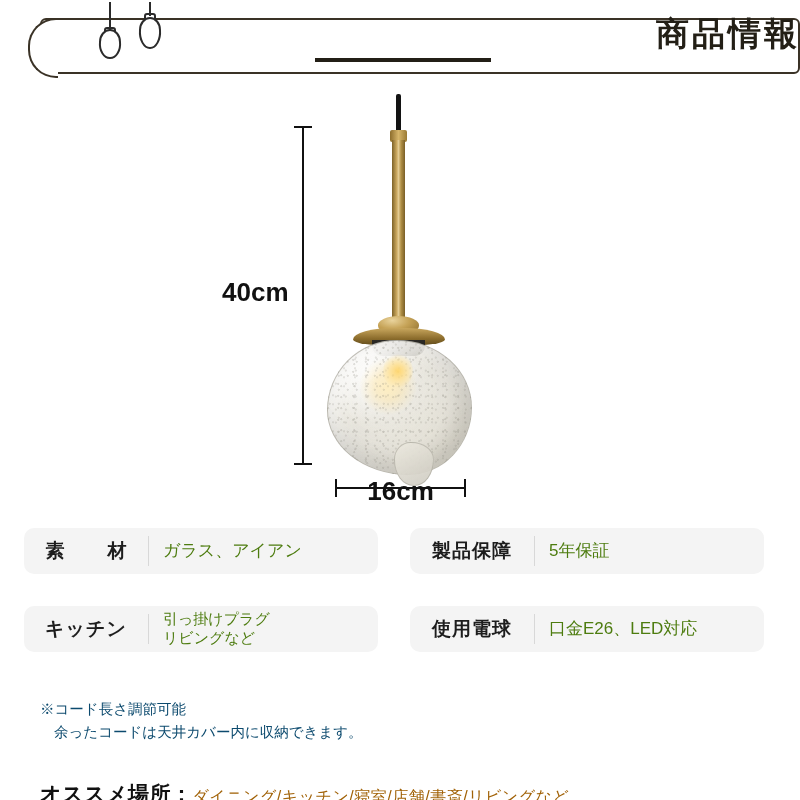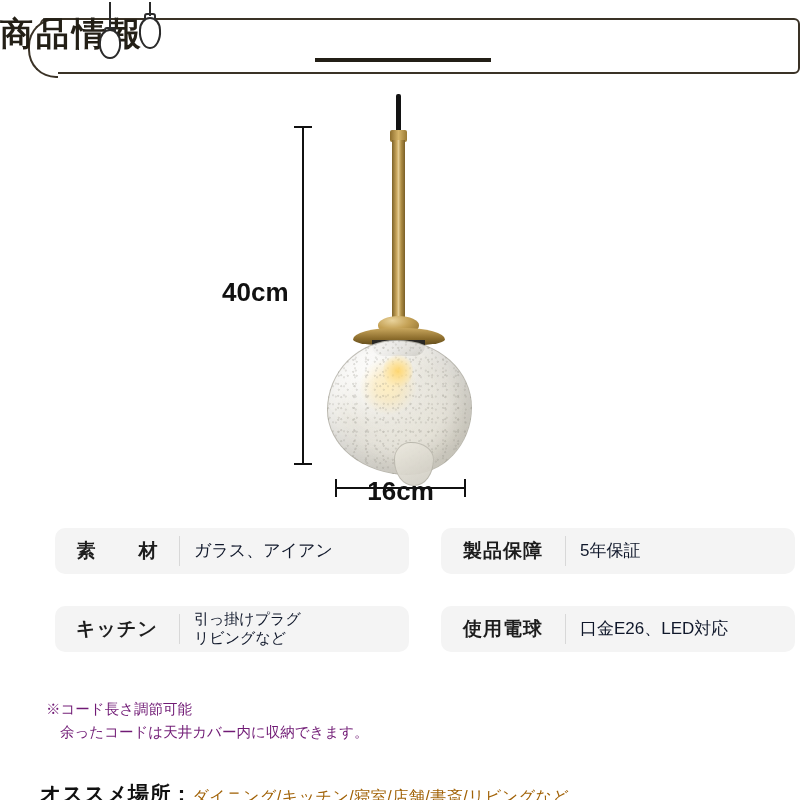--- a/index.html
+++ b/index.html
@@ -36,21 +36,21 @@
     border-left: 2px solid #3a3226;
     border-top: 2px solid #3a3226;
     border-bottom: 2px solid #3a3226;
     border-radius: 28px 0 0 28px;
     background: #fff;
   }
   .header-title {
     position: absolute;
     left: 0; top: 12px;
     width: 800px;
-    text-align: left;
+    text-align: right;
     font-size: 33px;
     font-weight: bold;
     letter-spacing: 3px;
     color: #231f16;
     z-index: 4;
   }
   .title-underline {
     position: absolute;
     left: 315px; top: 58px;
     width: 176px; height: 4px;
@@ -160,21 +160,21 @@
   .vcap-bot { left: 294px; top: 371px; width: 18px; height: 2px; }
   .hline { left: 335px; top: 395px; width: 131px; height: 2px; }
   .hcap-l { left: 335px; top: 387px; width: 2px; height: 18px; }
   .hcap-r { left: 464px; top: 387px; width: 2px; height: 18px; }
   .label-h { position: absolute; left: 222px; top: 185px; font-size: 26px; font-weight: 600; color: #111; }
   .label-w { position: absolute; left: 335px; top: 384px; width: 131px; text-align: center; font-size: 26px; font-weight: 600; color: #111; }
 
   
   .specs {
     position: absolute;
-    left: 55px; top: 528px;
+    left: 24px; top: 528px;
     width: 724px;
     display: grid;
     grid-template-columns: 354px 354px;
     column-gap: 16px;
     row-gap: 12px;
     gap: 32px;
   }
   .spec-row {
     display: flex;
     align-items: stretch;
@@ -196,31 +196,31 @@
   }
   .spec-label.spaced { letter-spacing: 12px; text-indent: 12px; }
   .spec-sep { width: 1px; background: #d8d8d8; margin: 8px 0; flex: none; }
   .spec-value {
     flex: 1;
     display: flex;
     flex-direction: column;
     justify-content: center;
     padding-left: 14px;
     font-size: 17px;
-    color: #0f172a;
+    color: #4d7c0f;
     line-height: 1.25;
   }
   .spec-value .vl2 { font-size: 15px; }
 
   
   .notes {
     position: absolute;
-    left: 46px; top: 698px;
+    left: 40px; top: 698px;
     font-size: 14.5px;
-    color: #701a75;
+    color: #0c4a6e;
     line-height: 1.6;
   }
   .notes div:nth-child(2) { padding-left: 14px; }
 
   
   .recommend {
     position: absolute;
     left: 40px; top: 780px;
     width: 740px;
     display: flex;

